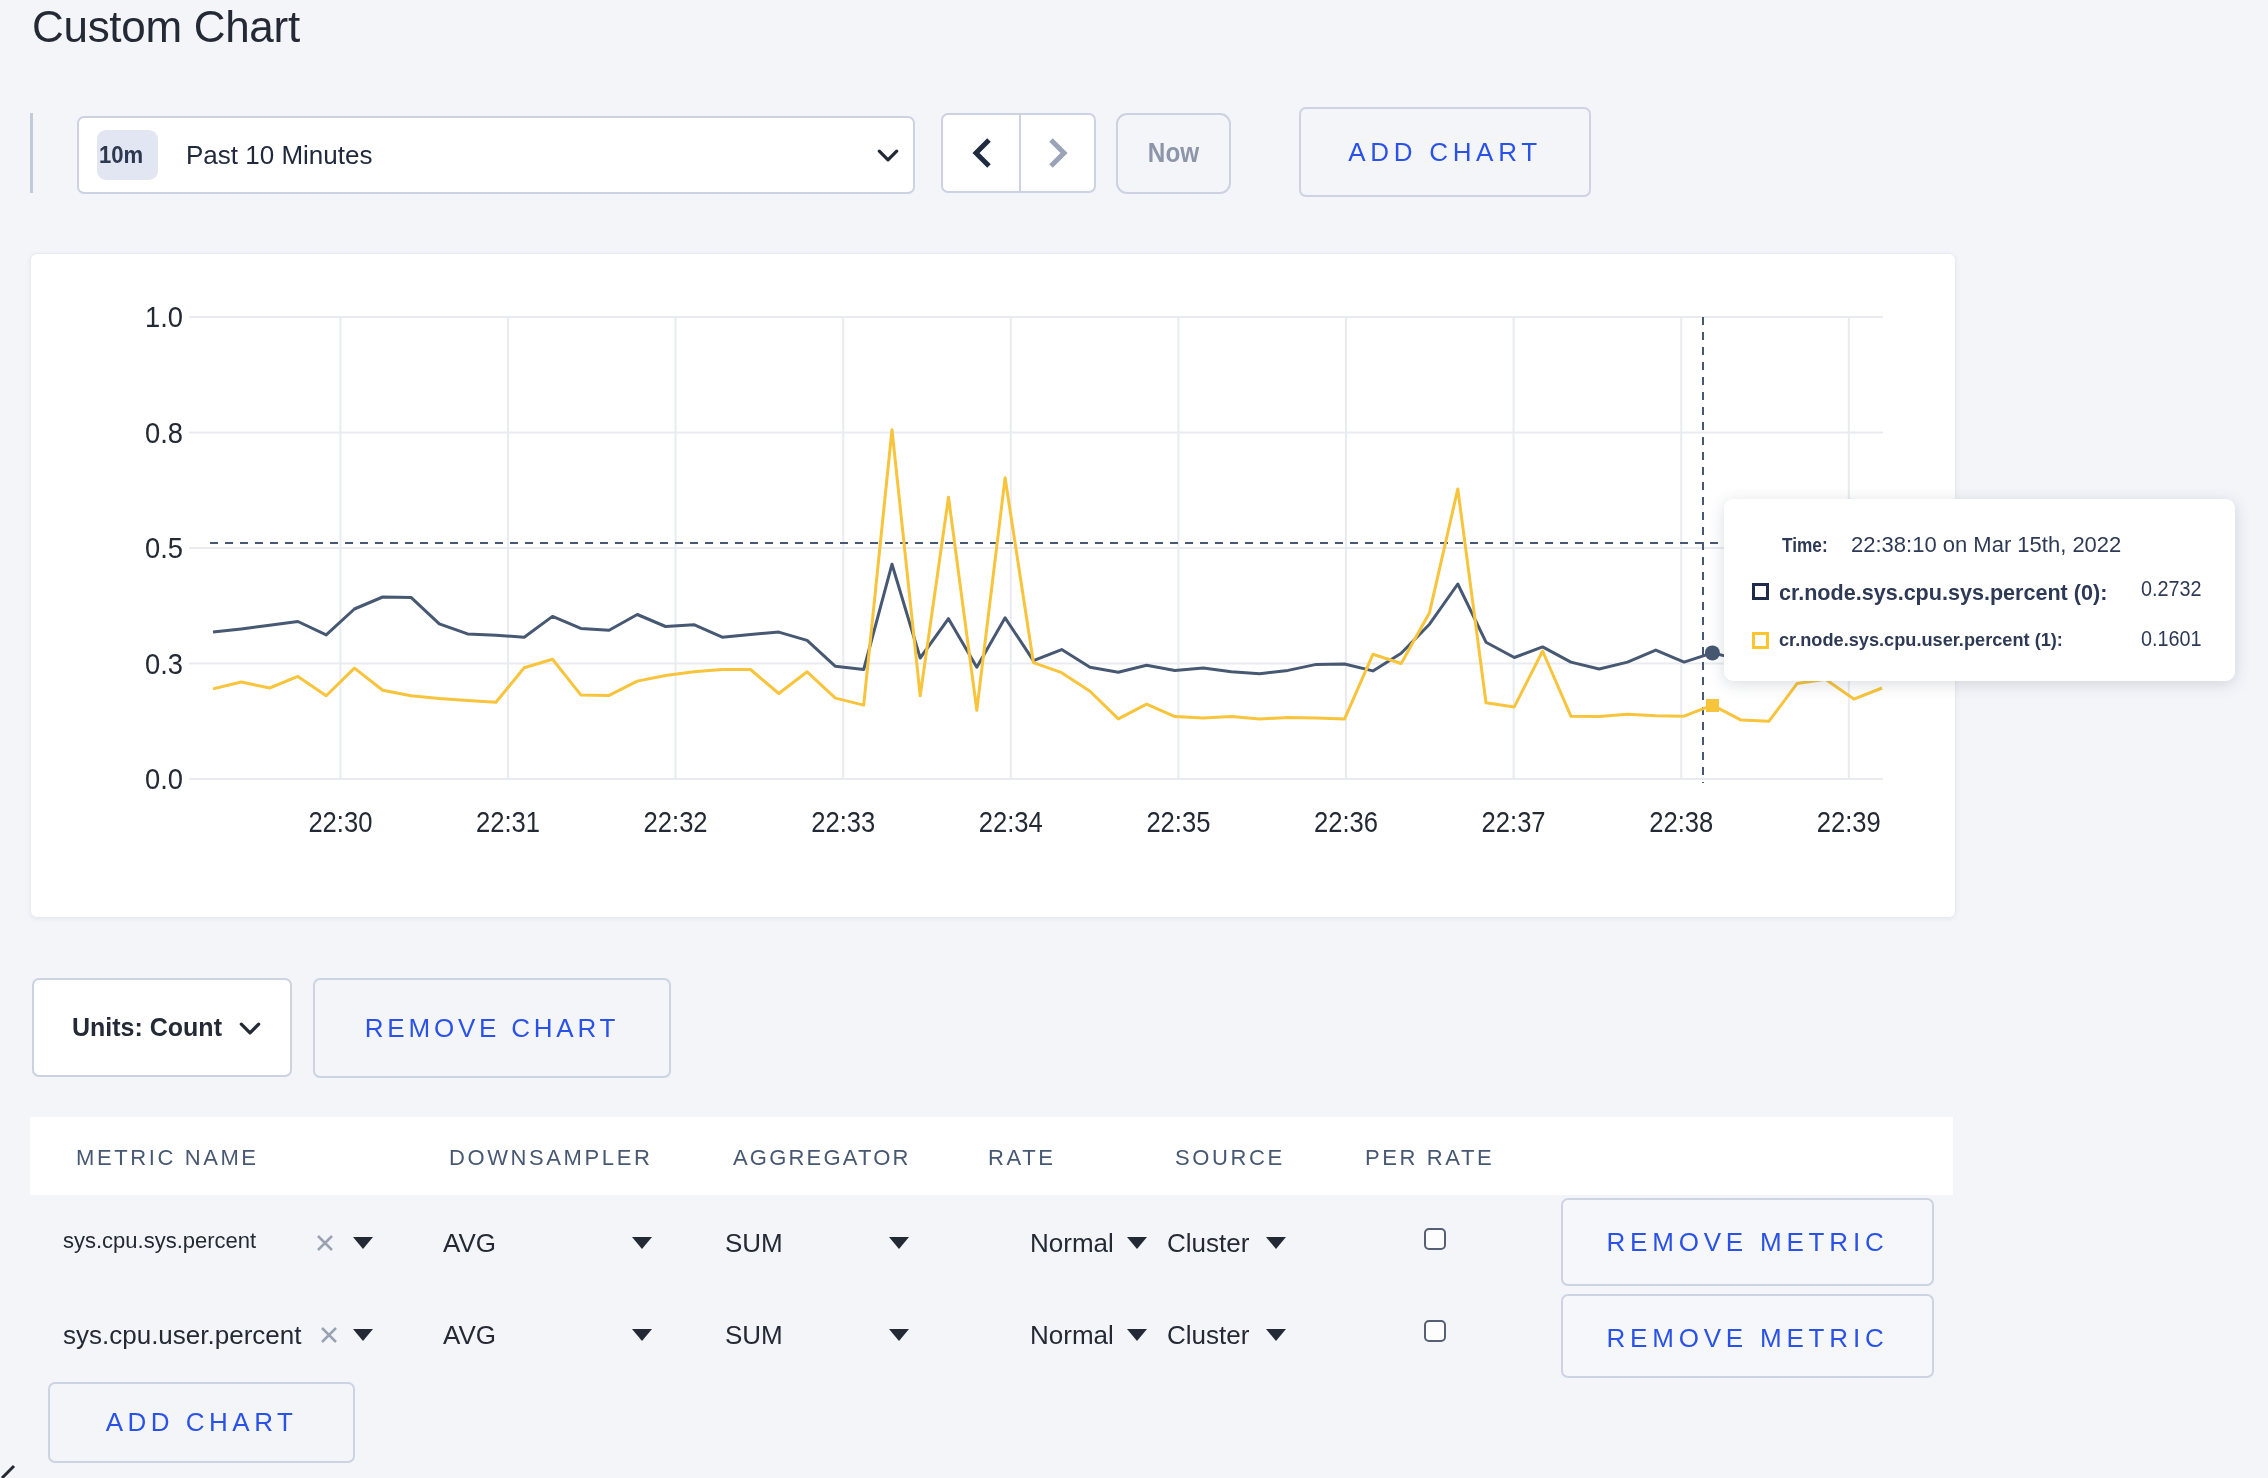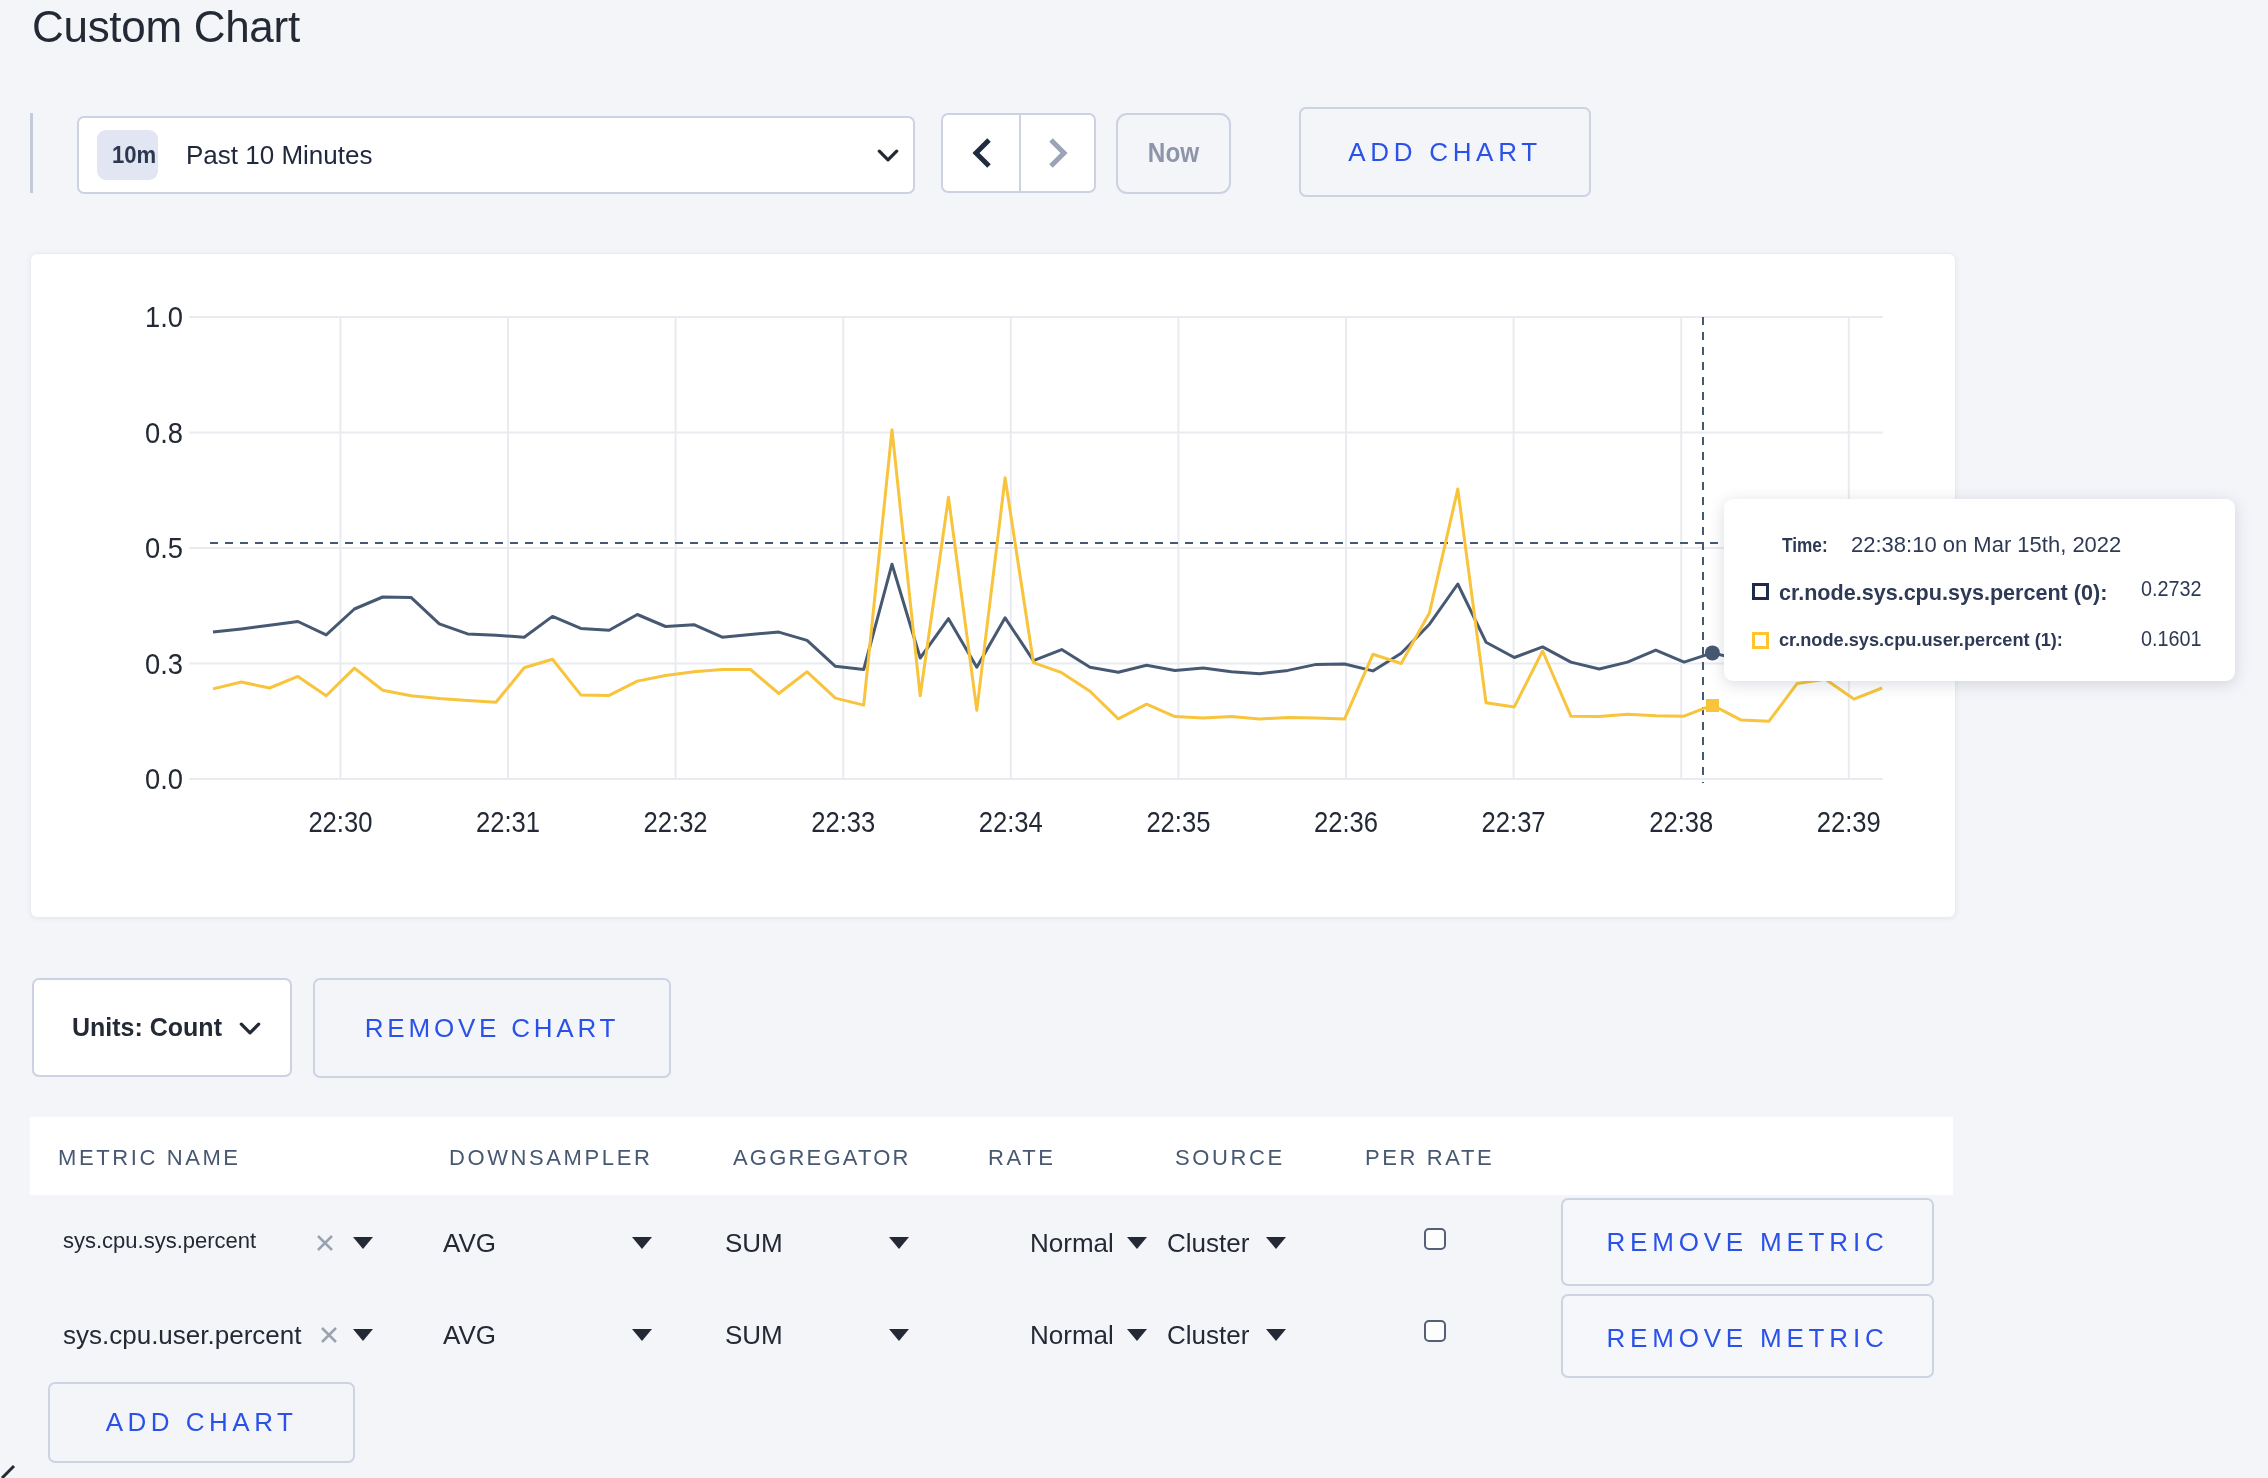--- a/index.html
+++ b/index.html
@@ -6,21 +6,21 @@
 .abs{position:absolute}
 .sx{display:inline-block;transform-origin:left center;white-space:nowrap}
 </style></head><body>
 <div class="page">
 
 <div class="abs" style="left:32px;top:2px;font-size:44px;color:#242a35;letter-spacing:-0.3px">Custom Chart</div>
 
 <div class="abs" style="left:30px;top:113px;width:3px;height:80px;background:#c3cada"></div>
 
 <div class="abs" style="left:77px;top:116px;width:838px;height:78px;background:#fff;border:2px solid #ccd2e2;border-radius:7px">
-  <div class="abs" style="left:18px;top:12px;width:61px;height:50px;background:#e2e6f2;border-radius:9px;text-align:right;line-height:50px;font-size:24px;font-weight:bold;color:#2c3850"><span class="sx" style="transform:scaleX(.92);transform-origin:center">10m</span></div>
+  <div class="abs" style="left:18px;top:12px;width:61px;height:50px;background:#e2e6f2;border-radius:9px;text-align:left;line-height:50px;font-size:24px;font-weight:bold;color:#2c3850"><span class="sx" style="transform:scaleX(.92);transform-origin:center">10m</span></div>
   <div class="abs" style="left:107px;top:0;height:74px;line-height:74px;font-size:26px;color:#20293d">Past 10 Minutes</div>
   <svg class="abs" style="left:798px;top:31px" width="22" height="13" viewBox="0 0 20 12">
         <path d="M2 2 L10 10 L18 2" fill="none" stroke="#242a35" stroke-width="3" stroke-linecap="round" stroke-linejoin="round"></path>
       </svg>
 </div>
 
 <div class="abs" style="left:941px;top:113px;width:155px;height:80px;background:#fff;border:2px solid #ccd2e2;border-radius:7px">
   <div class="abs" style="left:76px;top:0;width:2px;height:76px;background:#ccd2e2"></div>
   <svg class="abs" style="left:27px;top:22px" width="24" height="32" viewBox="0 0 24 32">
         <path d="M19 3 L6 16 L19 29" fill="none" stroke="#202b40" stroke-width="5"></path>
@@ -89,21 +89,21 @@
 <div class="abs" style="left:32px;top:978px;width:260px;height:99px;background:#fff;border:2px solid #ccd2e2;border-radius:7px">
   <div class="abs" style="left:38px;top:0;height:95px;line-height:95px;font-size:25px;font-weight:bold;color:#242a35">Units: Count</div>
   <svg class="abs" style="left:205px;top:42px" width="22" height="13" viewBox="0 0 20 12">
         <path d="M2 2 L10 10 L18 2" fill="none" stroke="#242a35" stroke-width="3" stroke-linecap="round" stroke-linejoin="round"></path>
       </svg>
 </div>
 
 <div class="abs" style="left:313px;top:978px;width:358px;height:100px;border:2px solid #ccd3e3;border-radius:7px;text-align:center;line-height:96px;font-size:26px;color:#2a52e8;letter-spacing:3.8px">REMOVE CHART</div>
 
 <div class="abs" style="left:30px;top:1117px;width:1923px;height:78px;background:#fff"></div>
-<div class="abs header" style="left:58px;top:1145px;font-size:22px;letter-spacing:2.6px;color:#475872">METRIC NAME</div>
+<div class="abs header" style="left:76px;top:1145px;font-size:22px;letter-spacing:2.6px;color:#475872">METRIC NAME</div>
 <div class="abs" style="left:449px;top:1145px;font-size:22px;letter-spacing:2.6px;color:#475872">DOWNSAMPLER</div>
 <div class="abs" style="left:733px;top:1145px;font-size:22px;letter-spacing:2.2px;color:#475872">AGGREGATOR</div>
 <div class="abs" style="left:988px;top:1145px;font-size:22px;letter-spacing:2.6px;color:#475872">RATE</div>
 <div class="abs" style="left:1175px;top:1145px;font-size:22px;letter-spacing:2.6px;color:#475872">SOURCE</div>
 <div class="abs" style="left:1365px;top:1145px;font-size:22px;letter-spacing:2.6px;color:#475872">PER RATE</div>
 
 <div class="abs" style="left:63px;top:1228px;font-size:22px;color:#242a35">sys.cpu.sys.percent</div>
 <svg class="abs" style="left:314px;top:1232px" width="22" height="22" viewBox="0 0 22 22">
       <path d="M4 4 L18 18 M18 4 L4 18" stroke="#9aa2b2" stroke-width="2.5"></path>
     </svg>

